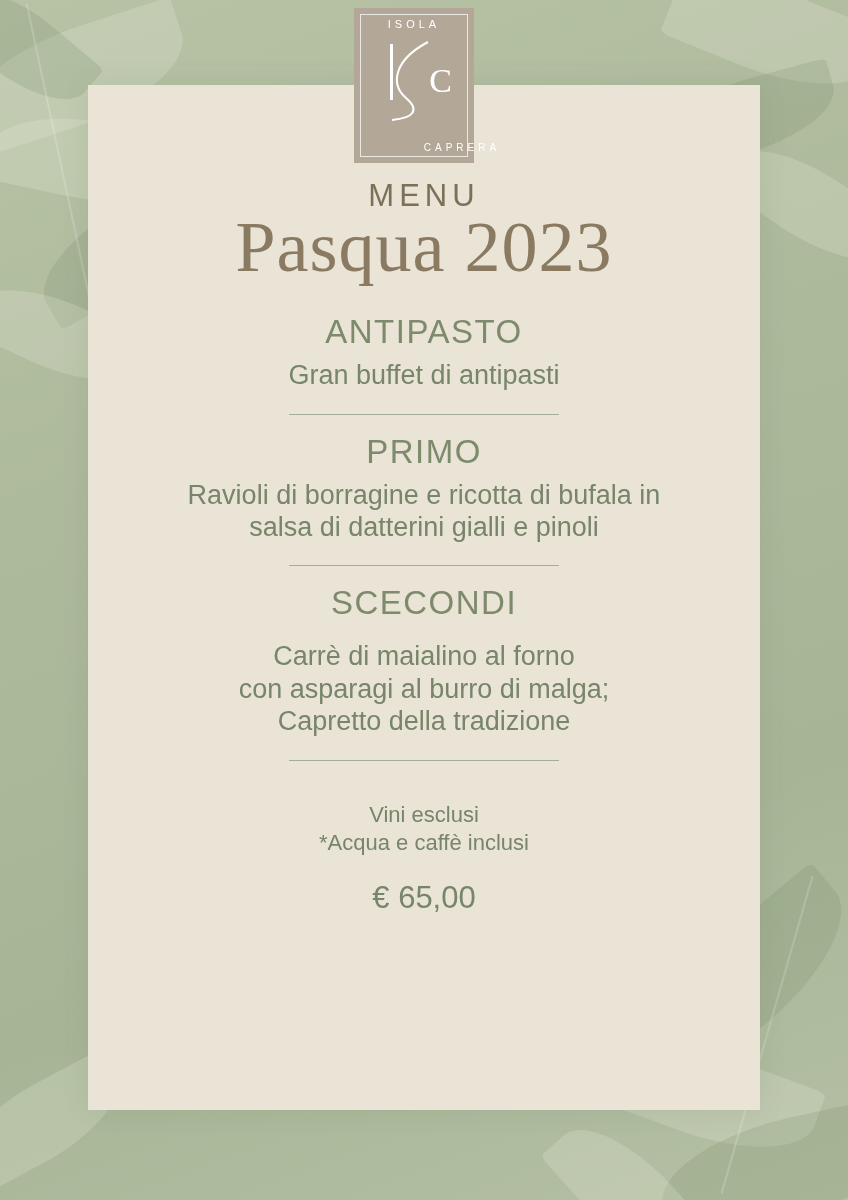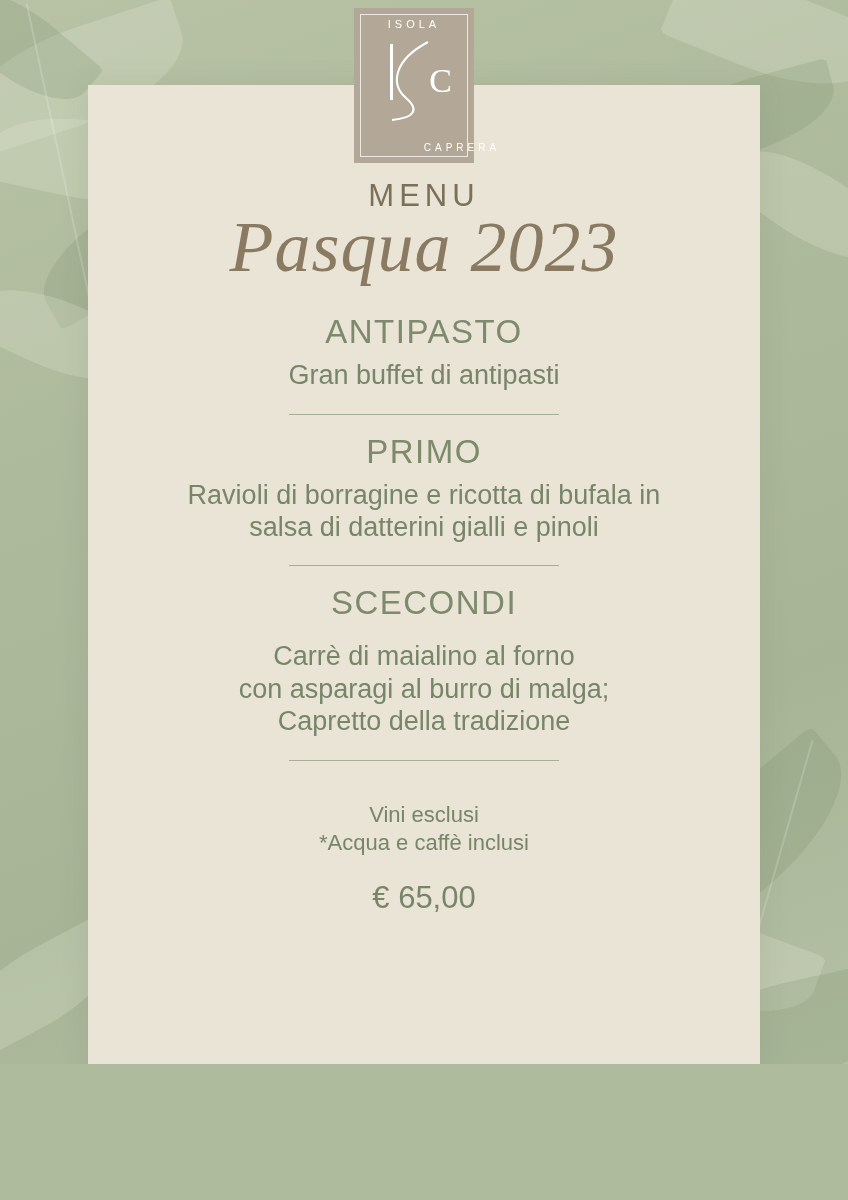--- a/index.html
+++ b/index.html
@@ -10,21 +10,21 @@
     width: 848px;
     height: 1200px;
     font-family: "Liberation Sans", sans-serif;
     background: #aebb9c;
     overflow: hidden;
   }
 
   .poster {
     position: relative;
     width: 848px;
-    height: 1064px;
+    height: 1200px;
     background:
       linear-gradient(160deg, #b8c3a6 0%, #aeba9c 35%, #a7b596 70%, #b5c0a4 100%);
     overflow: hidden;
   }
 
   
   .leaf {
     position: absolute;
     border-radius: 60% 5% 60% 5%;
     background: rgba(255,255,255,0.16);
@@ -132,21 +132,20 @@
     margin-top: 178px;
     font-size: 31px;
     letter-spacing: 5px;
     color: #7c7158;
     font-family: "Liberation Sans", sans-serif;
   }
 
   .title-script {
     margin-top: -6px;
     font-family: "Liberation Serif", serif;
-    font-style: italic;
     font-size: 72px;
     color: #8a7a62;
     letter-spacing: 1px;
     line-height: 1.1;
   }
 
   .section {
     margin-top: 26px;
   }
   .section-head {

